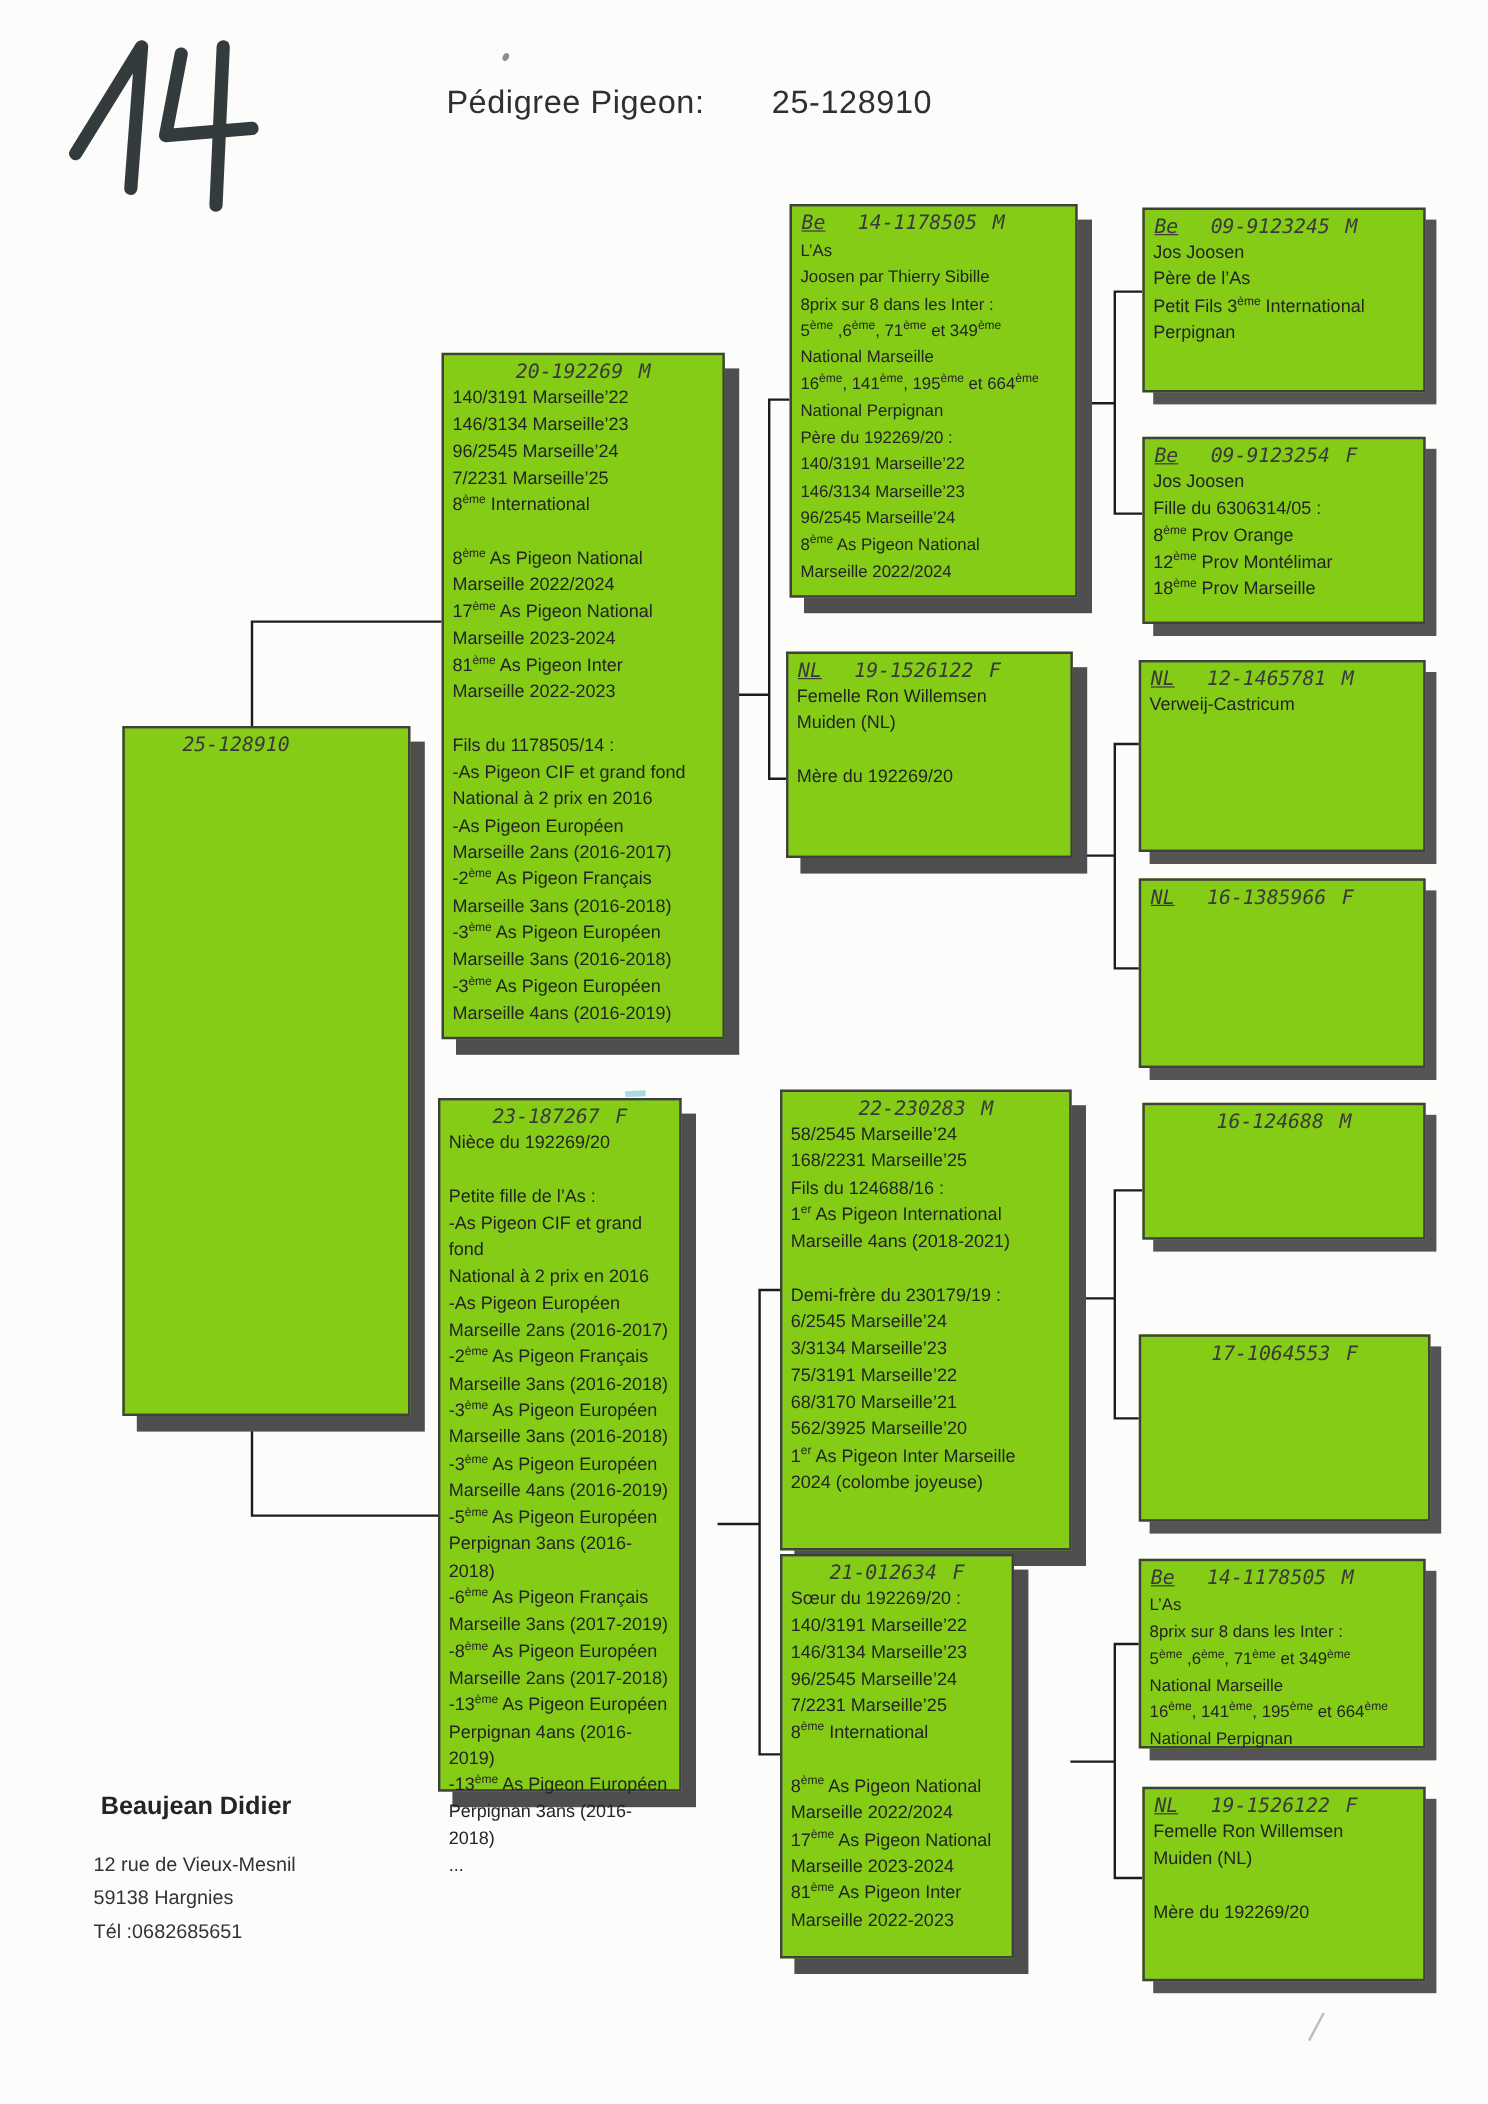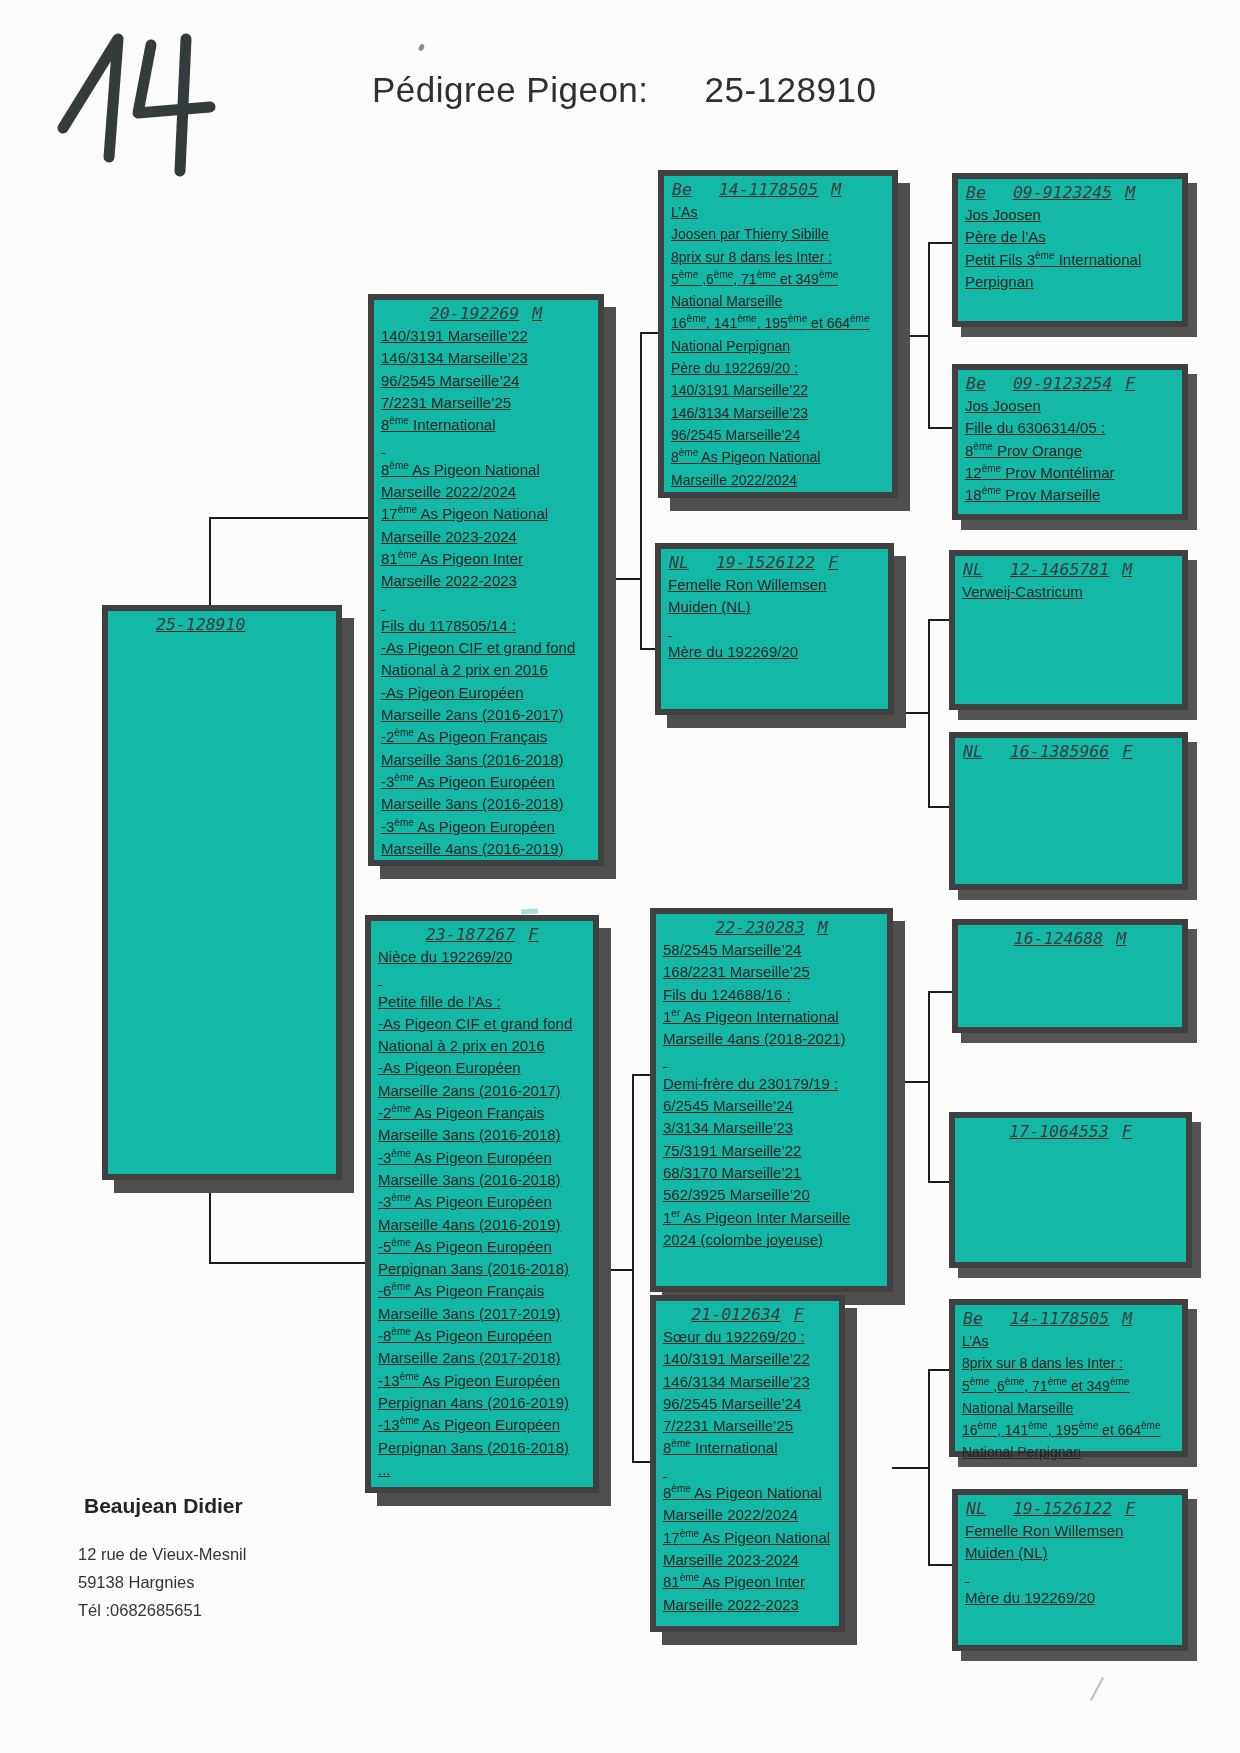--- a/index.html
+++ b/index.html
@@ -1,31 +1,31 @@
 <!DOCTYPE html>
 <html><head>
 <meta charset="utf-8">
 <style>
   html,body{margin:0;padding:0;}
   body{width:1240px;height:1753px;position:relative;background:#fcfcfb;overflow:hidden;
        font-family:"Liberation Sans",sans-serif;color:#262626;}
   .page{position:absolute;inset:0;}
   
   .title{position:absolute;left:372px;top:70px;display:flex;gap:56px;
-         font-size:35px;color:#2f2f2f;letter-spacing:.5px;}
+         font-size:27px;color:#2f2f2f;letter-spacing:.5px;}
   .speck{position:absolute;left:419px;top:44px;width:5px;height:7px;background:#8d8d8d;
          border-radius:50%;transform:rotate(25deg);}
   
   .hand-num{position:absolute;left:45px;top:25px;}
   .hand-num-value{position:absolute;left:45px;top:25px;width:1px;height:1px;overflow:hidden;opacity:0;}
   
   .connectors{position:absolute;left:0;top:0;}
   
-  .box{position:absolute;background:#14b8a6;border:6px solid #404040;box-sizing:border-box;
-       box-shadow:12px 13px 0 #4e4e4e;text-decoration:underline;}
+  .box{position:absolute;background:#84cc16;border:2px solid #404040;box-sizing:border-box;
+       box-shadow:12px 13px 0 #4e4e4e;}
   .box.sh-sm{box-shadow:9px 10px 0 #545454;}
   .box-header{font-family:"DejaVu Sans Mono",monospace;font-style:italic;font-size:16.5px;
               color:#3a3a3a;display:flex;align-items:baseline;padding:4px 8px 1px 8px;white-space:nowrap;}
   .box.center .box-header{justify-content:center;}
   .box.indent .box-header{padding-left:48px;}
   .country{text-decoration:underline;margin-right:27px;}
   .country:empty{display:none;margin:0;}
   .sex{margin-left:13px;}
   .sex:empty{display:none;}
   .lines{padding:1px 7px 2px 7px;font-size:15px;line-height:22.3px;color:#242424;}
@@ -106,21 +106,21 @@
         <div>Marseille 2ans (2016-2017)</div>
         <div>-2<sup>ème</sup> As Pigeon Français</div>
         <div>Marseille 3ans (2016-2018)</div>
         <div>-3<sup>ème</sup> As Pigeon Européen</div>
         <div>Marseille 3ans (2016-2018)</div>
         <div>-3<sup>ème</sup> As Pigeon Européen</div>
         <div>Marseille 4ans (2016-2019)</div>
       </div>
   </div>
 
-  <div class="box center" style="left:365px;top:915px;width:234px;height:578px;">
+  <div class="box center" style="left:365px;top:915px;width:203px;height:578px;">
     <div class="box-header">
 
       <span class="ring">23-187267</span>
       <span class="sex">F</span>
     </div>
     <div class="lines">
         <div>Nièce du 192269/20</div>
         <div>&nbsp;</div>
         <div>Petite fille de l’As :</div>
         <div>-As Pigeon CIF et grand fond</div>

